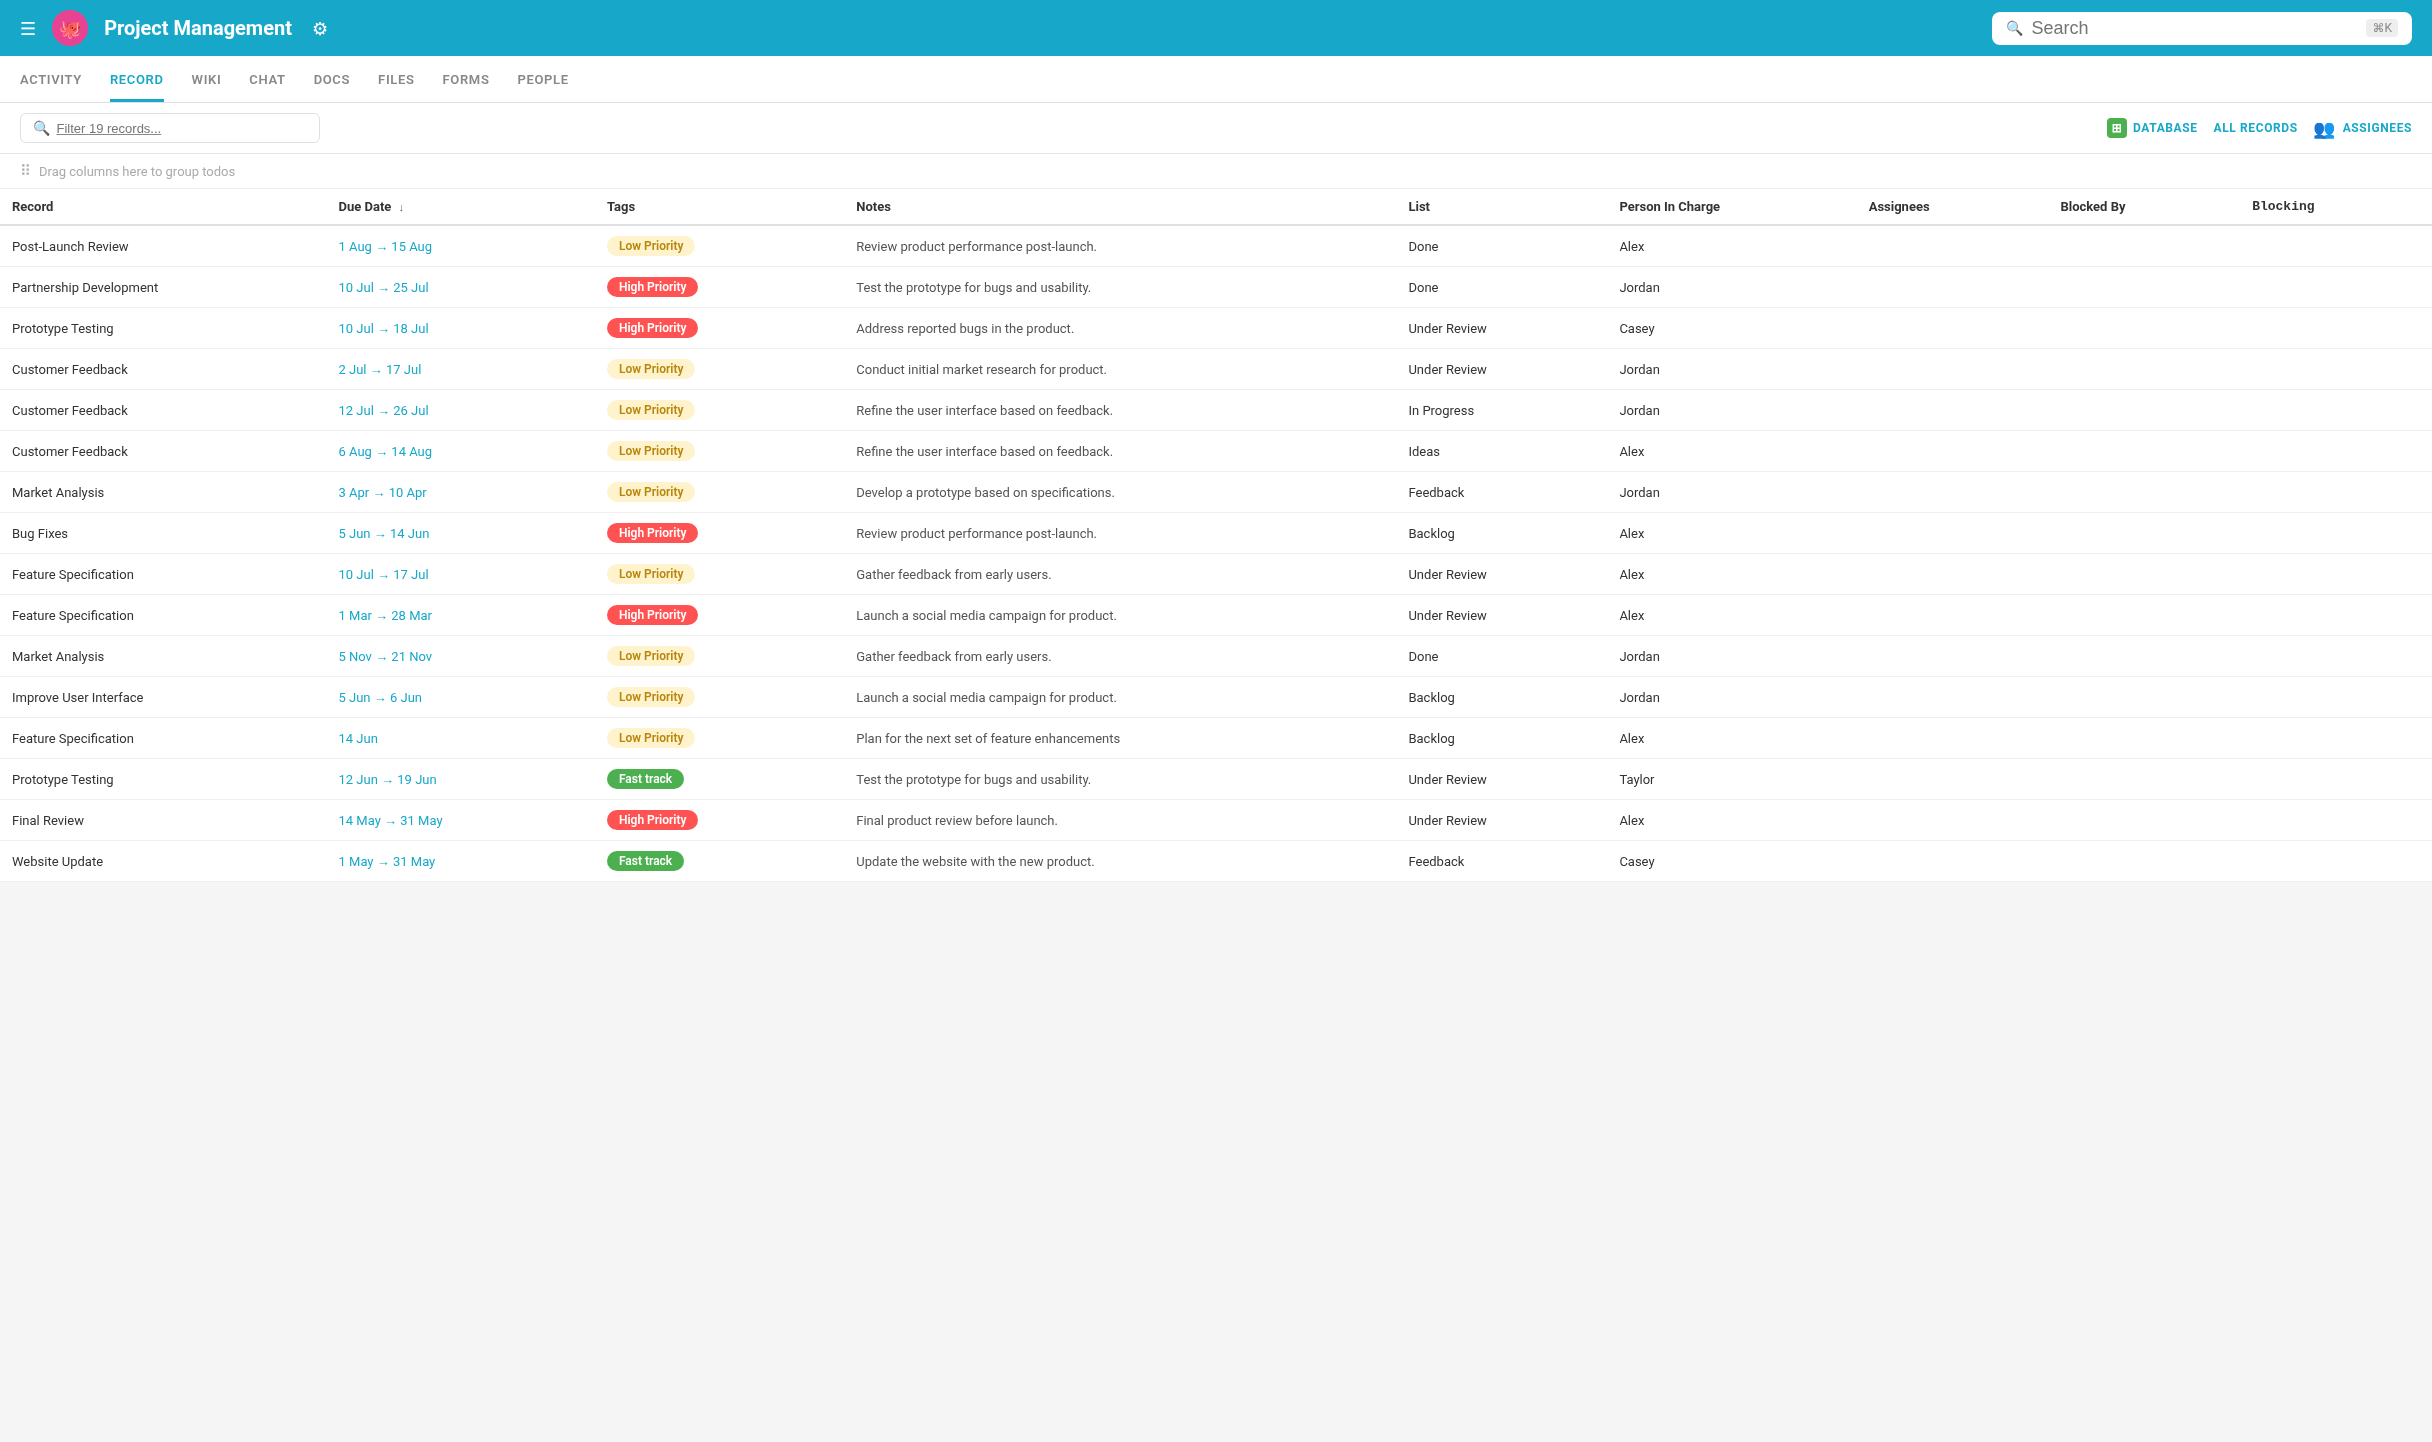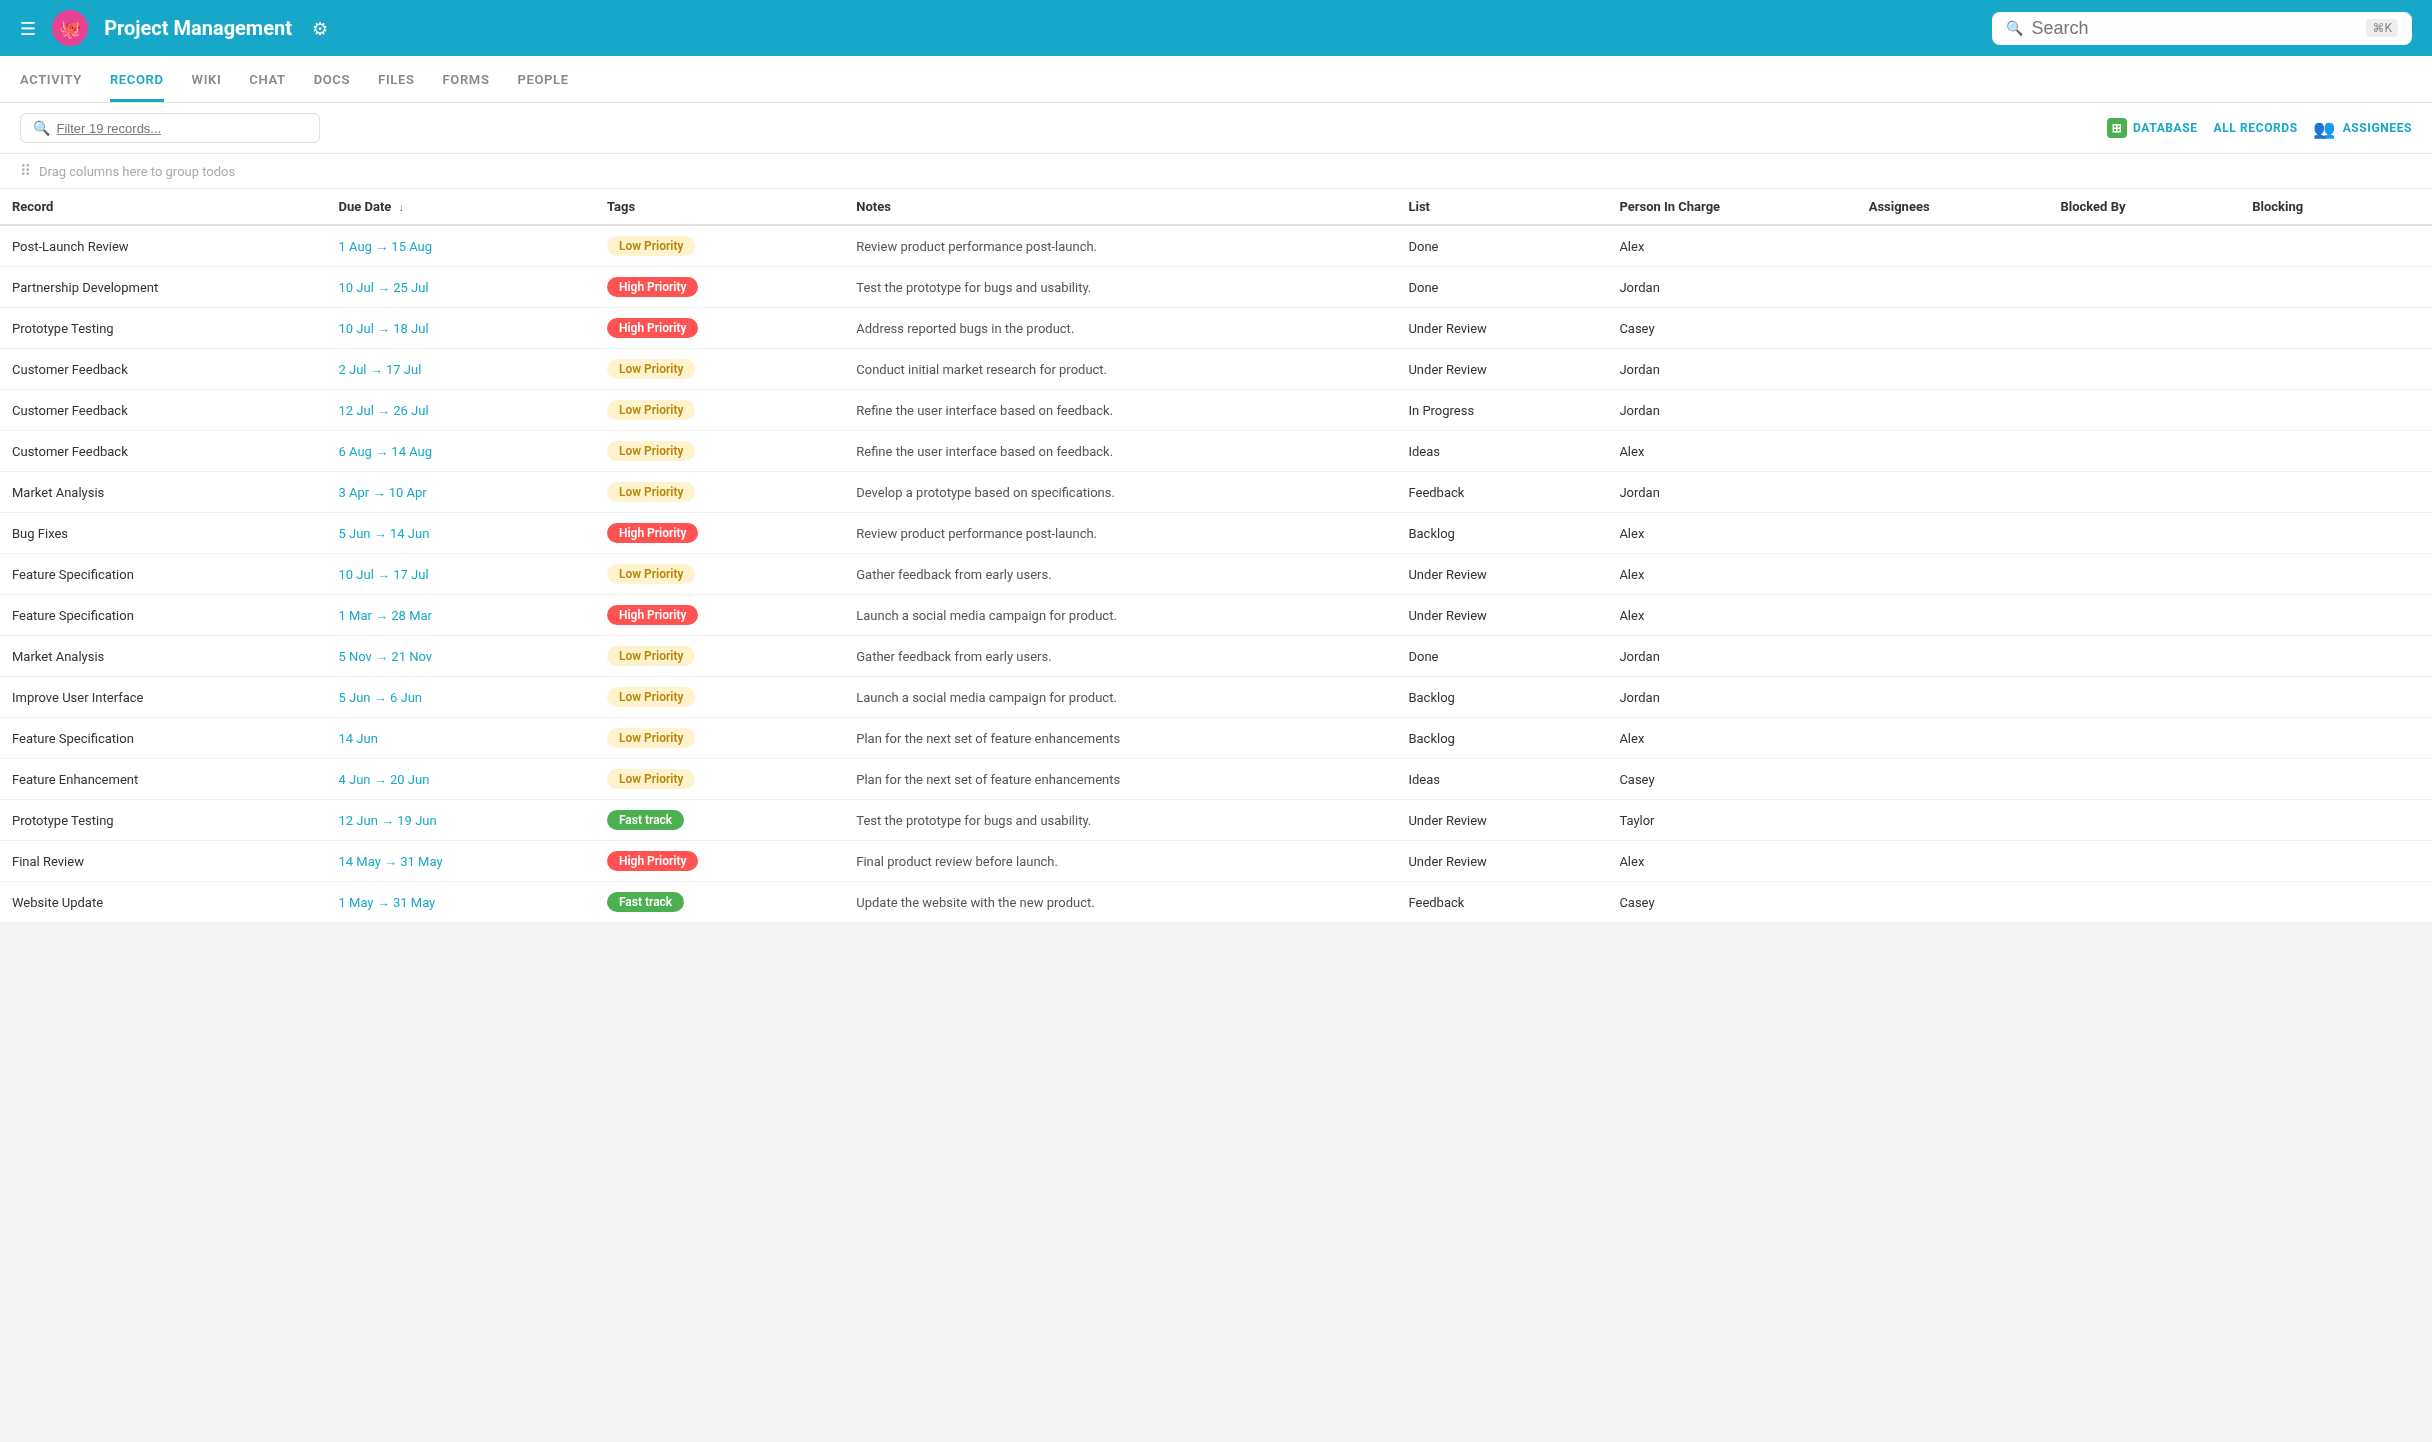--- a/index.html
+++ b/index.html
@@ -132,21 +132,21 @@
       vertical-align: middle;
     }
     .col-record { min-width: 160px; }
     .col-duedate { min-width: 140px; }
     .col-tags { min-width: 130px; }
     .col-notes { min-width: 260px; }
     .col-list { min-width: 110px; }
     .col-person { min-width: 130px; }
     .col-assignees { min-width: 100px; }
     .col-blocked { min-width: 100px; }
-    .col-blocking { min-width: 100px; }
+    .col-blocking { min-width: 100px; font-family: Liberation Mono, monospace; }
 
     .date-range { color: #17a8c9; font-size: 13px; }
     .date-single { color: #17a8c9; font-size: 13px; }
 
     .tag {
       display: inline-block;
       border-radius: 20px;
       padding: 3px 12px;
       font-size: 12px;
       font-weight: 600;
@@ -447,37 +447,20 @@
     <td class="col-notes">
       <span class="notes-text">Plan for the next set of feature enhancements</span>
     </td>
     <td class="col-list">Backlog</td>
     <td class="col-person">Alex</td>
     <td class="col-assignees"></td>
     <td class="col-blocked"></td>
     <td class="col-blocking"></td>
   </tr>
         <tr>
-    <td class="col-record">Feature Enhancement</td>
-    <td class="col-duedate">
-      <span class="date-range">4 Jun → 20 Jun</span>
-    </td>
-    <td class="col-tags">
-      <span class="tag tag-low">Low Priority</span>
-    </td>
-    <td class="col-notes">
-      <span class="notes-text">Plan for the next set of feature enhancements</span>
-    </td>
-    <td class="col-list">Ideas</td>
-    <td class="col-person">Casey</td>
-    <td class="col-assignees"></td>
-    <td class="col-blocked"></td>
-    <td class="col-blocking"></td>
-  </tr>
-        <tr>
     <td class="col-record">Prototype Testing</td>
     <td class="col-duedate">
       <span class="date-range">12 Jun → 19 Jun</span>
     </td>
     <td class="col-tags">
       <span class="tag tag-fast">Fast track</span>
     </td>
     <td class="col-notes">
       <span class="notes-text">Test the prototype for bugs and usability.</span>
     </td>

